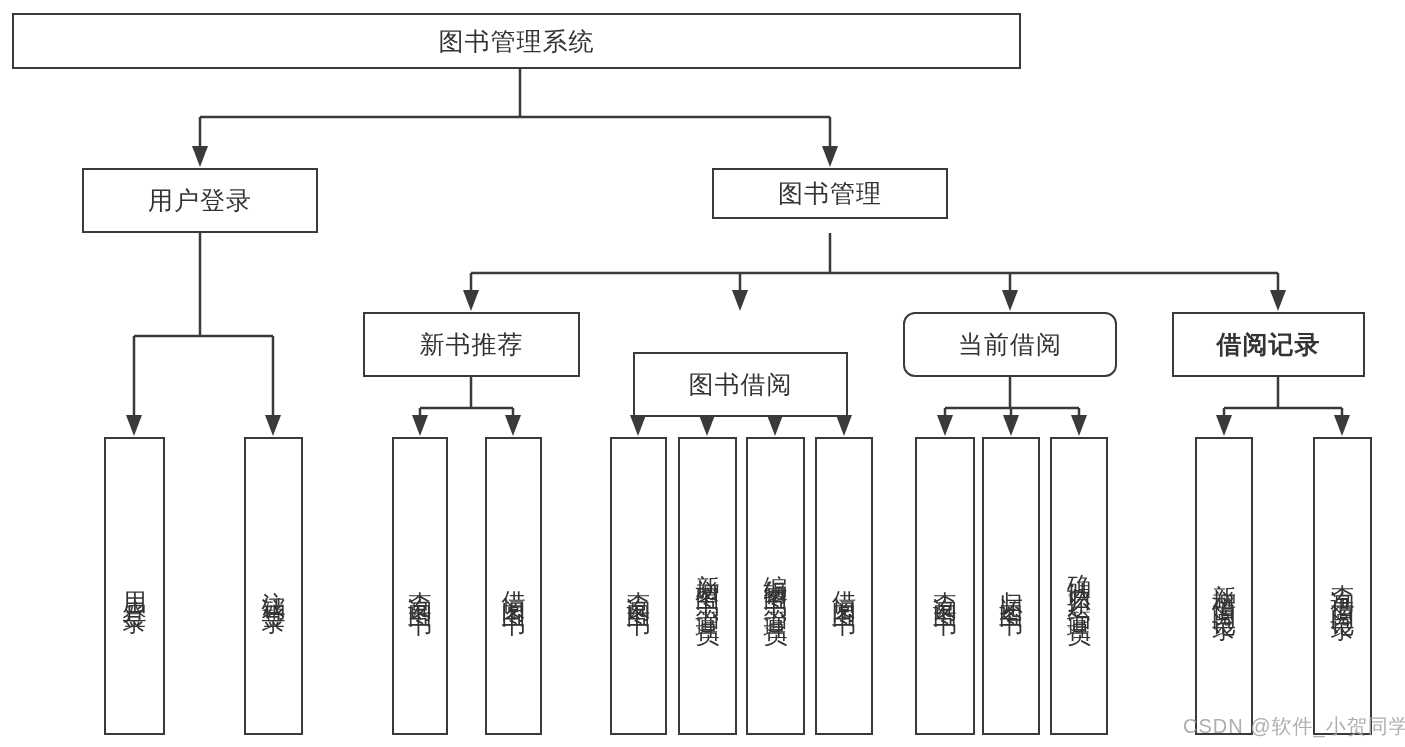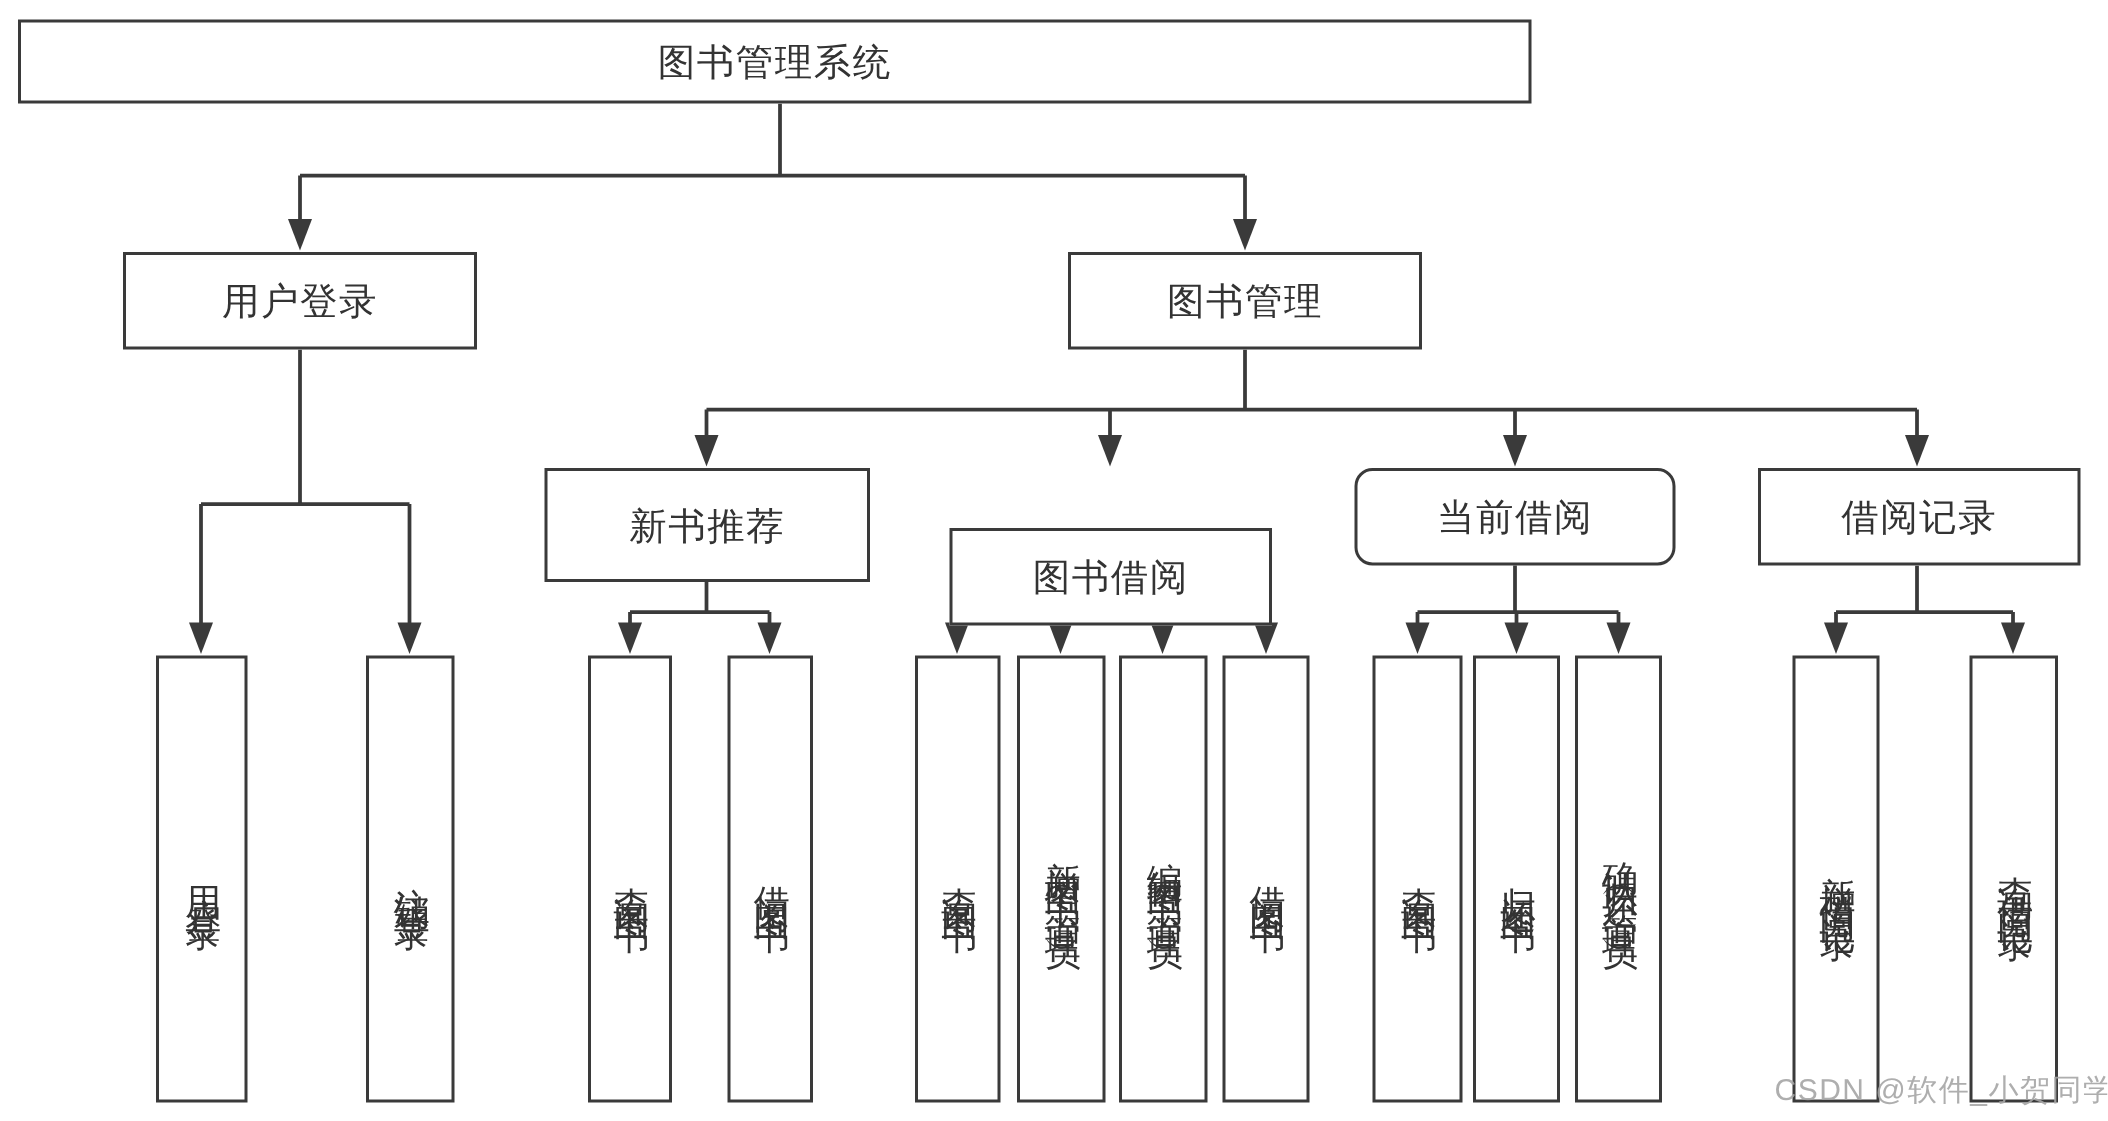--- a/index.html
+++ b/index.html
@@ -90,34 +90,34 @@
     </g>
   </svg>
 
   <div class="node h" style="left:12px; top:13px; width:1009px; height:56px;">
     <span>图书管理系统</span>
   </div>
 
   <div class="node h" style="left:82px; top:168px; width:236px; height:65px;">
     <span>用户登录</span>
   </div>
-  <div class="node h" style="left:712px; top:168px; width:236px; height:65px;">
+  <div class="node h" style="left:712px; top:168px; width:236px; height:51px;">
     <span>图书管理</span>
   </div>
 
-  <div class="node h" style="left:363px; top:312px; width:217px; height:76px;">
+  <div class="node h" style="left:363px; top:312px; width:217px; height:65px;">
     <span>新书推荐</span>
   </div>
   <div class="node h" style="left:633px; top:312px; width:215px; height:65px;margin-top:40px;">
     <span>图书借阅</span>
   </div>
   <div class="node h" style="left:903px; top:312px; width:214px; height:65px;border-radius:12px;">
     <span>当前借阅</span>
   </div>
-  <div class="node h" style="left:1172px; top:312px; width:215px; height:65px;">
+  <div class="node h" style="left:1172px; top:312px; width:193px; height:65px;font-weight:bold;">
     <span>借阅记录</span>
   </div>
 
   <div class="node v" style="left:104px; top:437px; width:61px; height:298px;">
     <span>用户登录</span>
   </div>
   <div class="node v" style="left:244px; top:437px; width:59px; height:298px;">
     <span>注销登录</span>
   </div>
 

